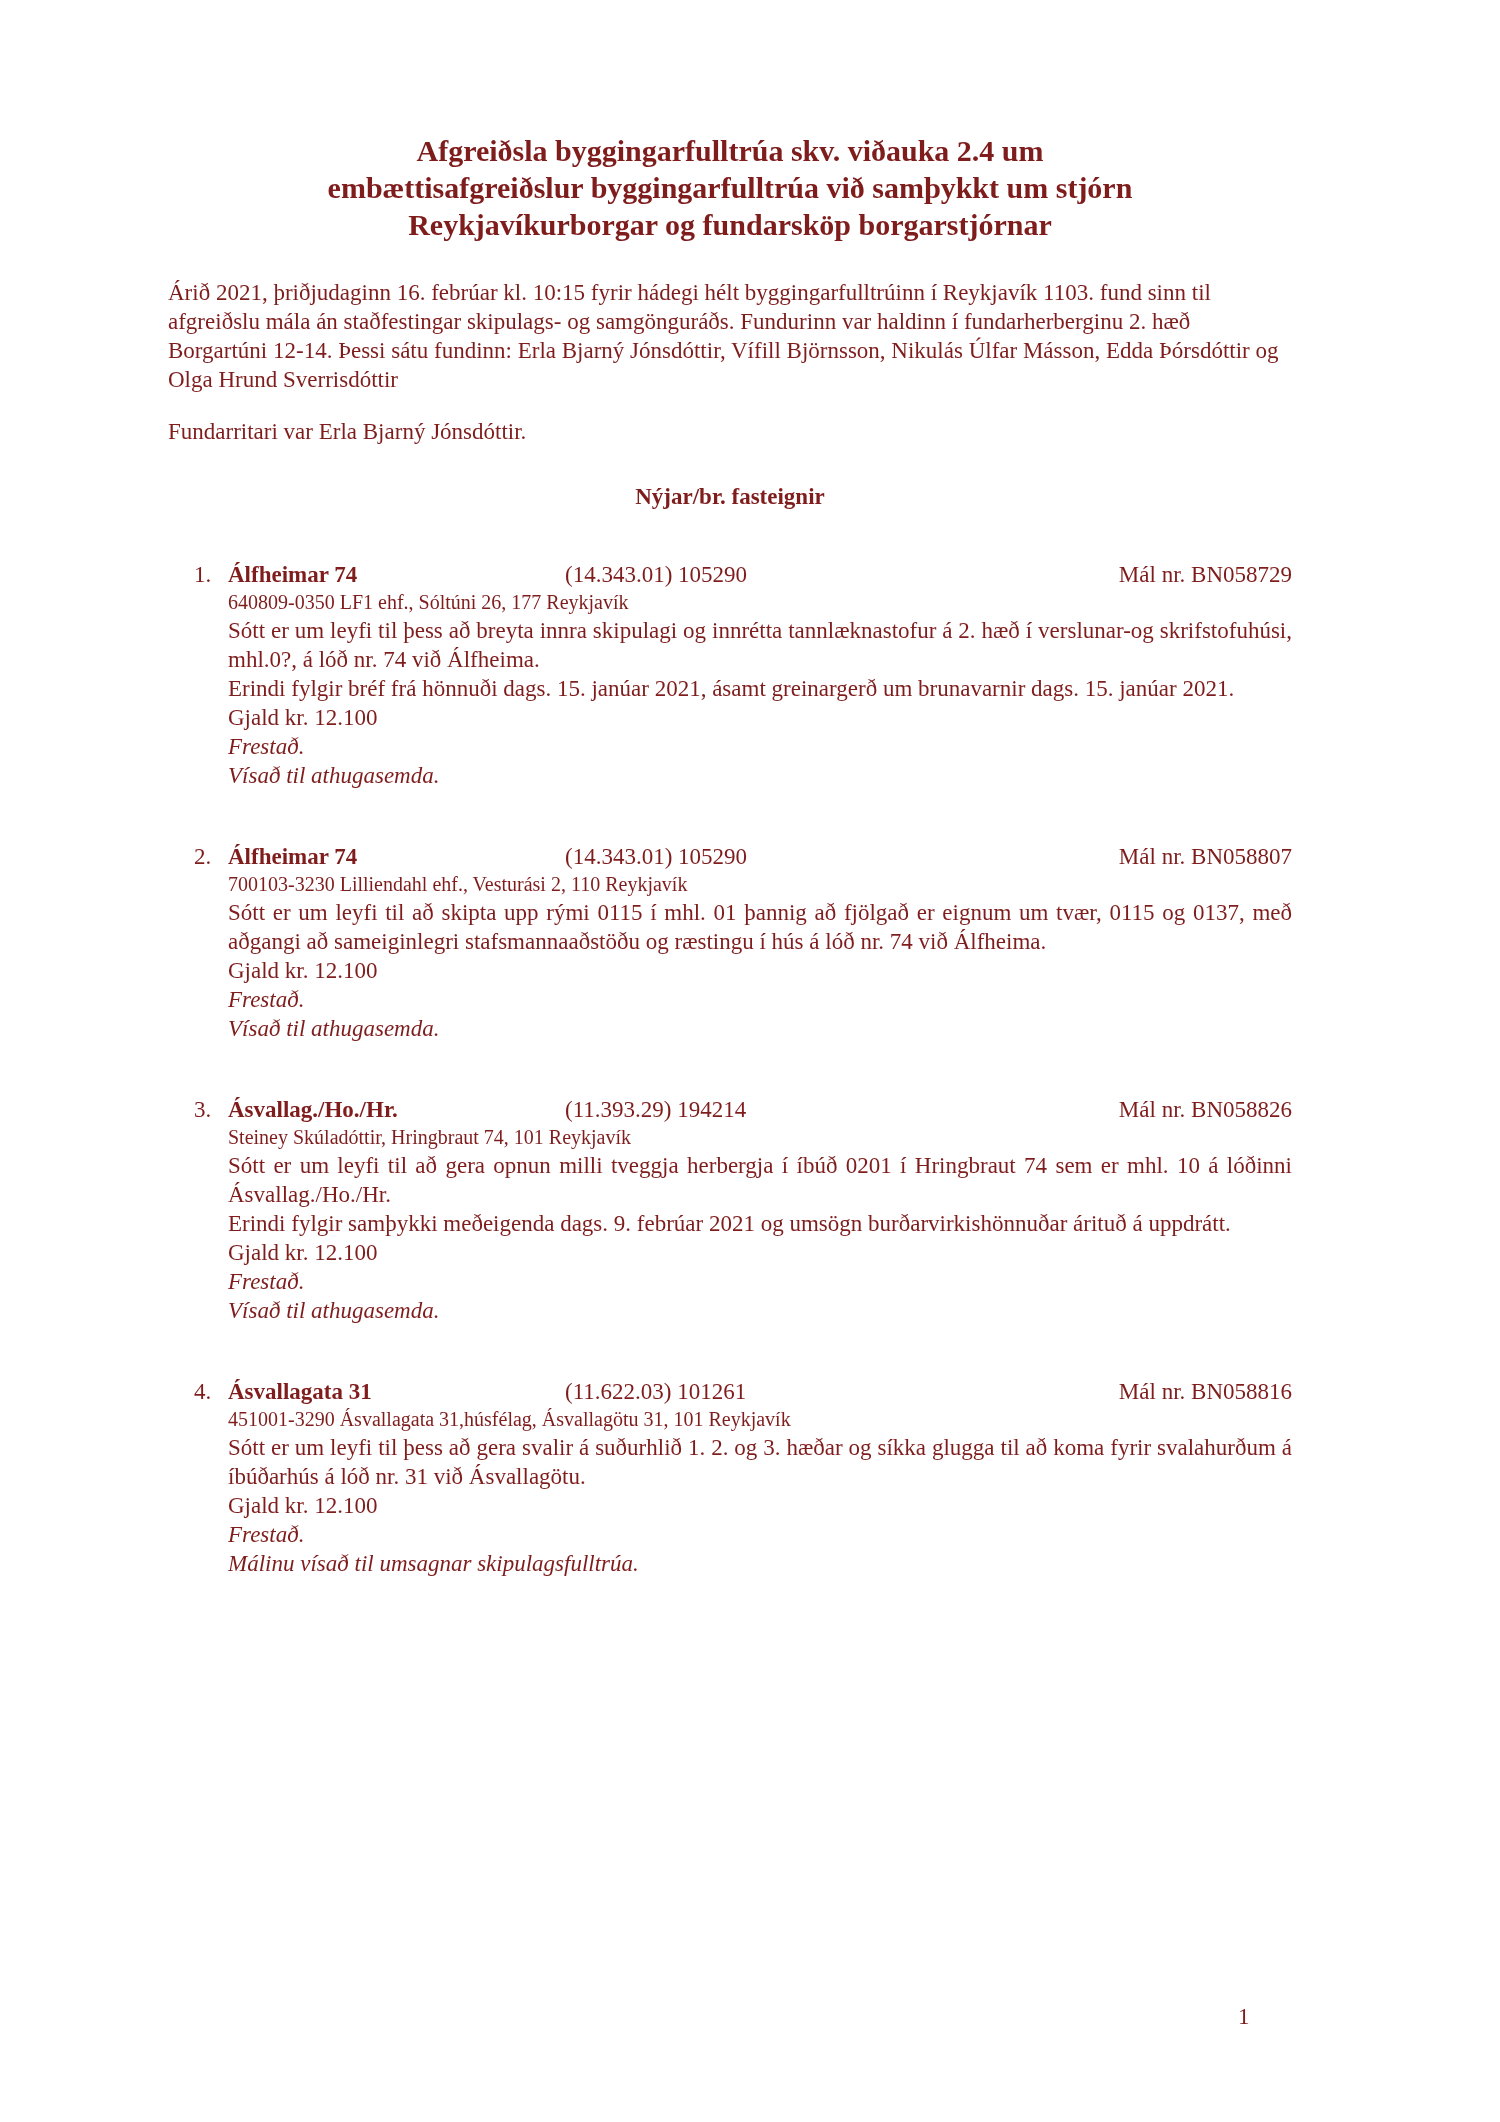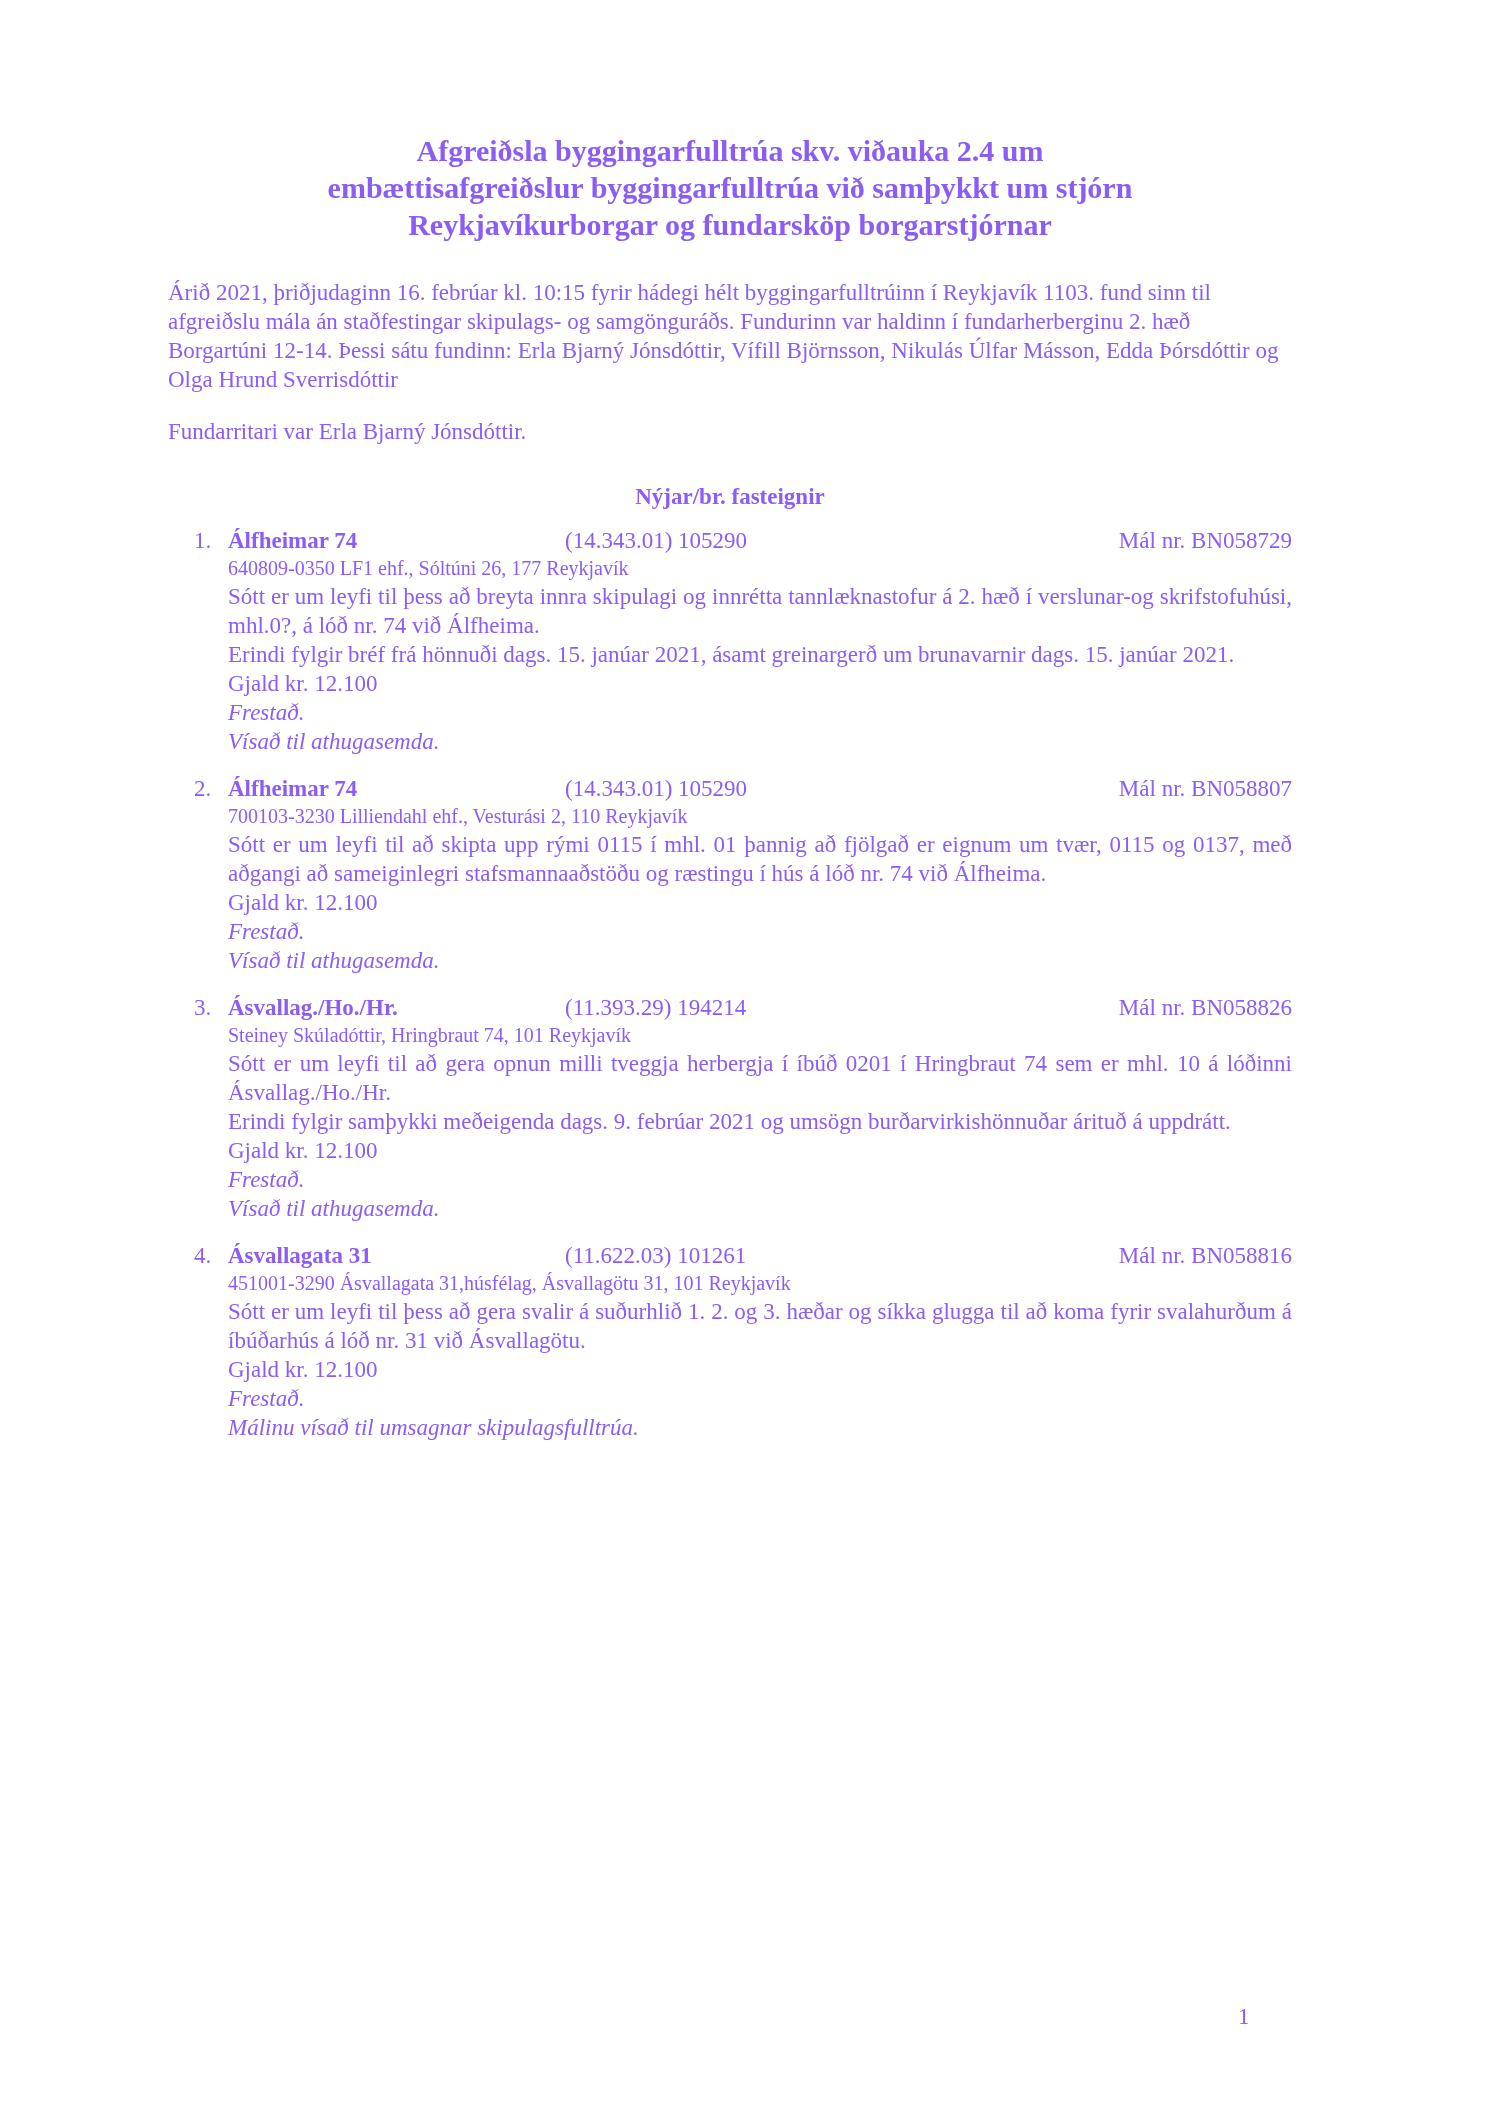--- a/index.html
+++ b/index.html
@@ -5,21 +5,21 @@
   html, body {
     margin: 0;
     padding: 0;
     background: #ffffff;
   }
   .page {
     position: relative;
     width: 1388px;
     height: 2122px;
     background: #ffffff;
-    color: #8b5cf6;
+    color: #7f1d1d;
     font-family: "Liberation Serif", serif;
     font-size: 23px;
     line-height: 29px;
     padding: 132px 96px 0 168px;
     box-sizing: border-box;
     overflow: hidden;
   }
   .doc-title {
     text-align: center;
     font-weight: bold;
@@ -55,20 +55,21 @@
   .case-header {
     display: grid;
     grid-template-columns: 34px 337px 1fr auto;
     align-items: baseline;
   }
   .case-title {
     font-weight: bold;
   }
   .case-id {
     text-align: center;
+    margin-top: 34px;
   }
   .case-content {
     margin-left: 34px;
   }
   .applicant {
     font-size: 20px;
     line-height: 27px;
   }
   p.body-par {
     margin: 0;

